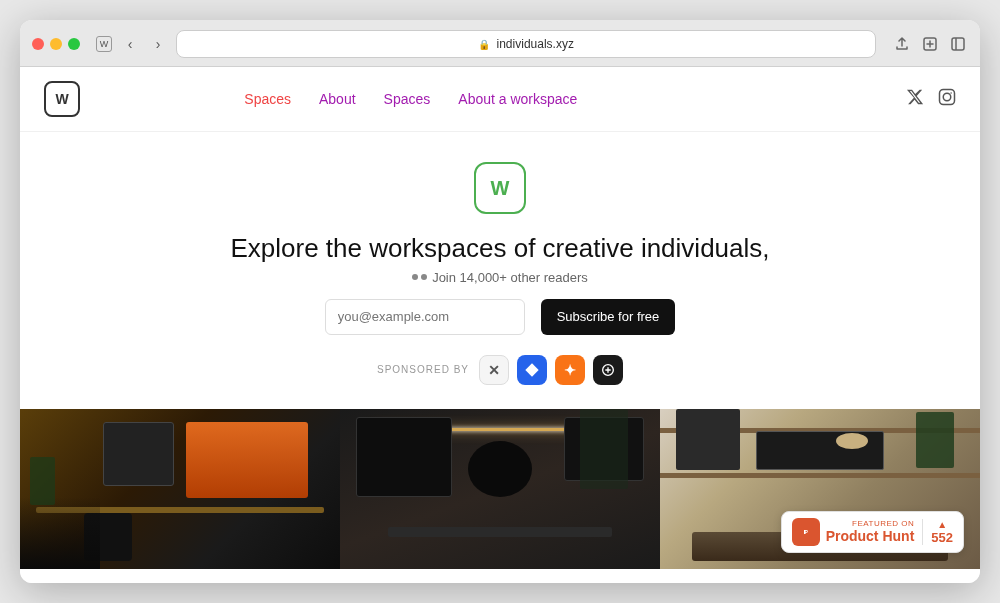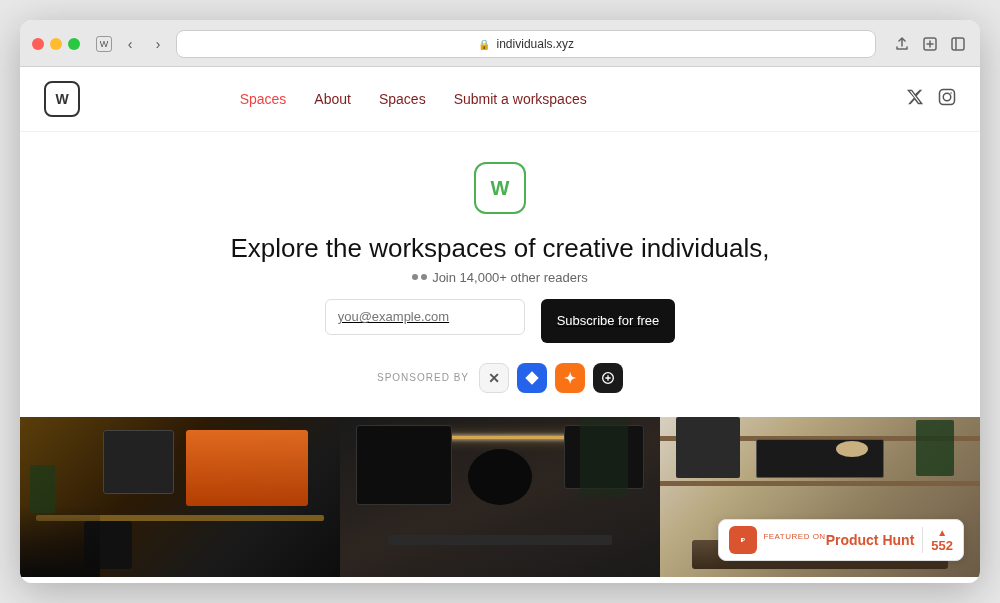--- a/index.html
+++ b/index.html
@@ -150,21 +150,21 @@
     .nav-links {
       display: flex;
       align-items: center;
       gap: 28px;
       margin-left: auto;
       margin-right: auto;
     }
 
     .nav-link {
       font-size: 14px;
-      color: #7f1d1d;
+      color: #a21caf;
       text-decoration: none;
     }
 
     .nav-link.active {
       color: #ef4444;
       font-weight: 500;
     }
 
     .nav-socials {
       display: flex;
@@ -235,37 +235,36 @@
       width: 6px;
       height: 6px;
       background: #888;
       border-radius: 50%;
     }
 
     .subscribe-row {
       display: flex;
       gap: 16px;
       margin-bottom: 20px;
-      text-decoration: underline;
     }
 
     .email-input {
       width: 200px;
       height: 36px;
       border: 1px solid #ddd;
       border-radius: 6px;
       padding: 0 12px;
       font-size: 13px;
       color: #999;
       outline: none;
       background: #fff;
     }
 
     .subscribe-btn {
-      height: 44px;
+      height: 36px;
       background: #111;
       color: #fff;
       border: none;
       border-radius: 6px;
       padding: 0 16px;
       font-size: 13px;
       cursor: pointer;
       white-space: nowrap;
     }
 
@@ -344,20 +343,21 @@
       display: flex;
       align-items: center;
       justify-content: center;
       color: #fff;
       font-size: 14px;
       font-weight: bold;
     }
 
     .ph-text-group {
       display: flex;
+      flex-direction: column;
       text-align: right;
     }
 
     .ph-featured-on {
       font-size: 8px;
       color: #da552f;
       text-transform: uppercase;
       letter-spacing: 0.5px;
     }
 
@@ -438,21 +438,21 @@
 
     <nav class="site-nav">
       <div class="site-logo">
         <span>W</span>
       </div>
 
       <div class="nav-links">
         <a class="nav-link active">Spaces</a>
         <a class="nav-link">About</a>
         <a class="nav-link">Spaces</a>
-        <a class="nav-link">Submit a workspaces</a>
+        <a class="nav-link">About a workspace</a>
       </div>
 
       <div class="nav-socials">
         <span class="social-icon">
           <svg width="18" height="18" viewBox="0 0 24 24" fill="#555">
             <path d="M18.244 2.25h3.308l-7.227 8.26 8.502 11.24H16.17l-4.714-6.231-5.401 6.231H2.746l7.73-8.835L1.254 2.25H8.08l4.253 5.622zm-1.161 17.52h1.833L7.084 4.126H5.117z"></path>
           </svg>
         </span>
         <span class="social-icon">
           <svg width="18" height="18" viewBox="0 0 24 24" fill="none" stroke="#555" stroke-width="2">

